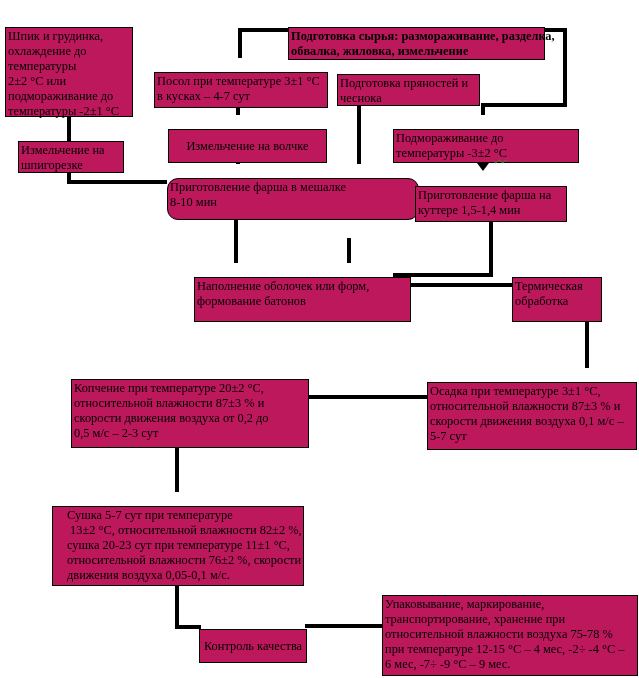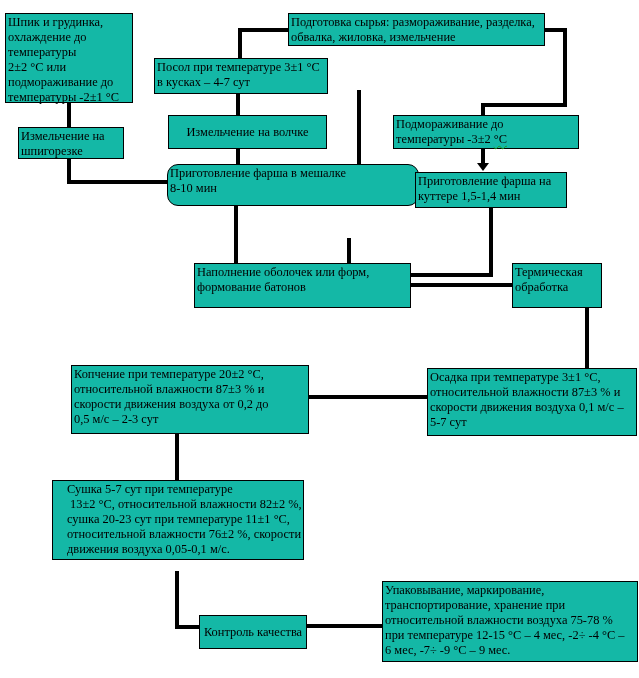--- a/index.html
+++ b/index.html
@@ -8,27 +8,28 @@
     width: 639px;
     height: 678px;
     background: #ffffff;
     font-family: "Liberation Serif", "DejaVu Serif", serif;
     color: #000000;
     overflow: hidden;
   }
   .box {
     position: absolute;
     box-sizing: border-box;
-    background: #14b8a6;
+    background: #be185d;
     border: 1px solid #000000;
     font-size: 12.4px;
     line-height: 14.9px;
     white-space: pre;
     padding: 1px 2px 0 2px;
     z-index: 2;
+    margin-top: 14px;
   }
   .box.center {
     display: flex;
     align-items: center;
     justify-content: center;
     padding: 16px;
     white-space: nowrap;
   }
   .line {
     position: absolute;
@@ -91,23 +92,25 @@
 2±2 °С или
 подмораживание до
 температуры -2±1 °С</div>
 
   <div class="box" style="left:18px; top:127px; width:106px; height:32px;">Измельчение на
 шпигорезке</div>
 
   <div class="box" style="left:154px; top:58px; width:174px; height:36px;">Посол при температуре 3±1 °С
 в кусках – 4-7 сут</div>
 
-  <div class="box" style="left:288px; top:13px; width:257px; height:33px;">Подготовка сырья: размораживание, разделка,
+  <div class="box" style="left:288px; top:13px; width:257px; height:33px;font-weight:bold;">Подготовка сырья: размораживание, разделка,
 обвалка, жиловка, измельчение</div>
 
+  <div class="box" style="left:337px; top:60px; width:143px; height:32px;">Подготовка пряностей и
+чеснока</div>
 
   <div class="box center" style="left:168px; top:115px; width:159px; height:26px;">Измельчение на волчке</div>
 
   <div class="box" style="left:393px; top:115px; width:186px; height:34px;"><span>Подмораживание до
 температуры -3±2 </span><span class="squiggle">°С</span></div>
 
   <div class="box" style="left:167px; top:164px; width:252px; height:42px;border-radius:11px;">Приготовление фарша в мешалке
 8-10 мин</div>
 
   <div class="box" style="left:415px; top:172px; width:152px; height:36px;">Приготовление фарша на
@@ -123,21 +126,21 @@
   <div class="box" style="left:427px; top:368px; width:210px; height:68px;">Осадка при температуре 3±1 °С,
 относительной влажности 87±3 % и
 скорости движения воздуха 0,1 м/с –
 5-7 сут</div>
 
   <div class="box" style="left:71px; top:365px; width:238px; height:69px;">Копчение при температуре 20±2 °С,
 относительной влажности 87±3 % и
 скорости движения воздуха от 0,2 до
 0,5 м/с – 2-3 сут</div>
 
-  <div class="box" style="left:52px; top:480px; width:252px; height:80px;padding-left:14px;">Сушка 5-7 сут при температуре
+  <div class="box" style="left:52px; top:492px; width:252px; height:80px;padding-left:14px;">Сушка 5-7 сут при температуре
  13±2 °С, относительной влажности 82±2 %,
 сушка 20-23 сут при температуре 11±1 °С,
 относительной влажности 76±2 %, скорости
 движения воздуха 0,05-0,1 м/с.</div>
 
   <div class="box center" style="left:199px; top:615px; width:108px; height:16px;">Контроль качества</div>
 
   <div class="box" style="left:382px; top:581px; width:256px; height:81px;">Упаковывание, маркирование,
 транспортирование, хранение при
 относительной влажности воздуха 75-78 %

